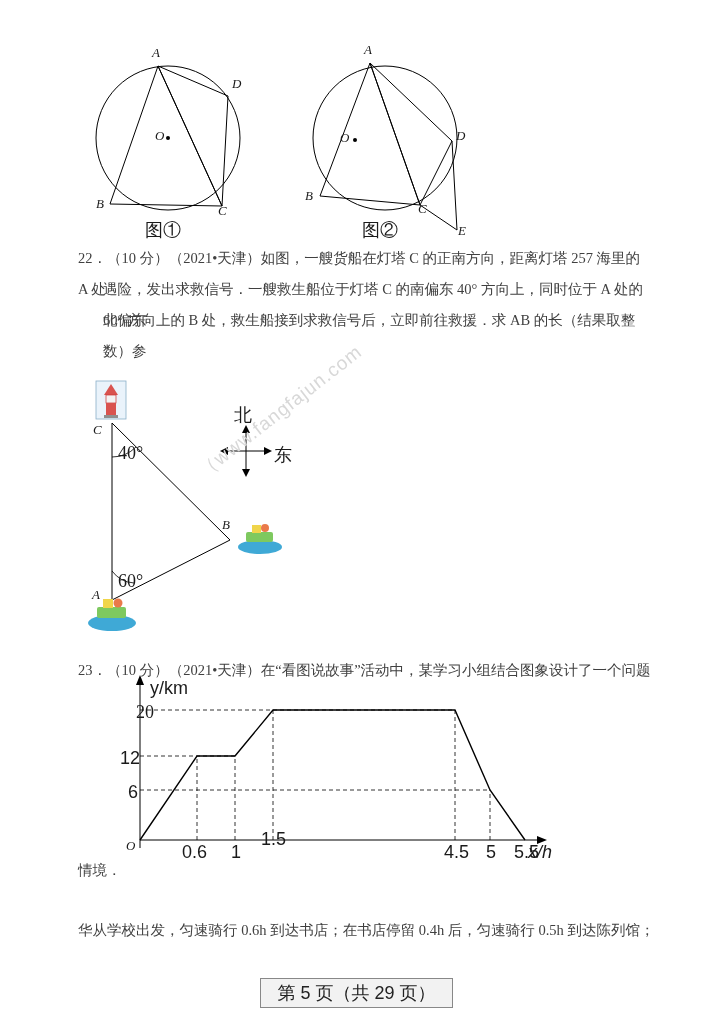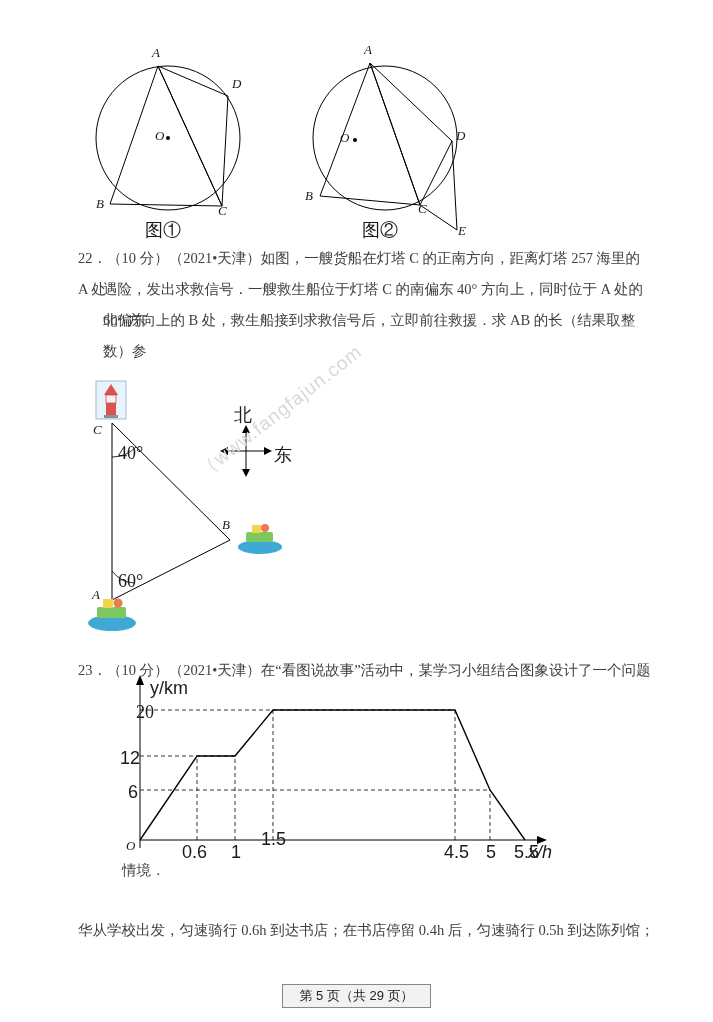--- a/index.html
+++ b/index.html
@@ -52,21 +52,21 @@
 
   
   .footer{
     position:absolute;left:0;bottom:14px;width:713px;text-align:center;
   }
   .footer-inner{
     display:inline-block;
     border:1px solid #888;
     background:#f2f2f2;
     padding:2px 16px;
-    font-size:13px;
+    font-size:18px;
     font-family:"Liberation Sans", sans-serif;
     color:#222;
   }
   .lbl{font-style:italic;font-size:13px;font-family:"Liberation Serif",serif;}
   svg{display:block;}
 </style>
 </head>
 <body>
 
 <div class="page">
@@ -160,21 +160,21 @@
     <span class="figcap lbl" style="position:absolute;left:33px;top:47px;">C</span>
     <span class="figcap lbl" style="position:absolute;left:32px;top:212px;">A</span>
     <span class="figcap lbl" style="position:absolute;left:162px;top:142px;">B</span>
     <span class="figcap" style="position:absolute;left:58px;top:68px;font-family:'Liberation Serif',serif;">40°</span>
     <span class="figcap" style="position:absolute;left:58px;top:196px;font-family:'Liberation Serif',serif;">60°</span>
     <span class="figcap" style="position:absolute;left:174px;top:28px;">北</span>
     <span class="figcap" style="position:absolute;left:214px;top:68px;">东</span>
   </div>
 
   <div class="para" style="left:78px;top:655px;width:580px;">23．（10 分）（2021•天津）在“看图说故事”活动中，某学习小组结合图象设计了一个问题</div>
-  <div class="para" style="left:78px;top:855px;margin-left:44px;">情境．</div>
+  <div class="para" style="left:78px;top:855px;">情境．</div>
   <div class="para" style="left:78px;top:915px;width:580px;">华从学校出发，匀速骑行 0.6h 到达书店；在书店停留 0.4h 后，匀速骑行 0.5h 到达陈列馆；</div>
 
   <div class="q23fig">
     <svg width="480" height="200" viewBox="0 0 480 200">
 
       <line x1="30" y1="178" x2="30" y2="12" stroke="#000" stroke-width="1"></line>
       <polygon points="30,5 26,15 34,15" fill="#000"></polygon>
       <line x1="30" y1="170" x2="430" y2="170" stroke="#000" stroke-width="1"></line>
       <polygon points="437,170 427,166 427,174" fill="#000"></polygon>
 

